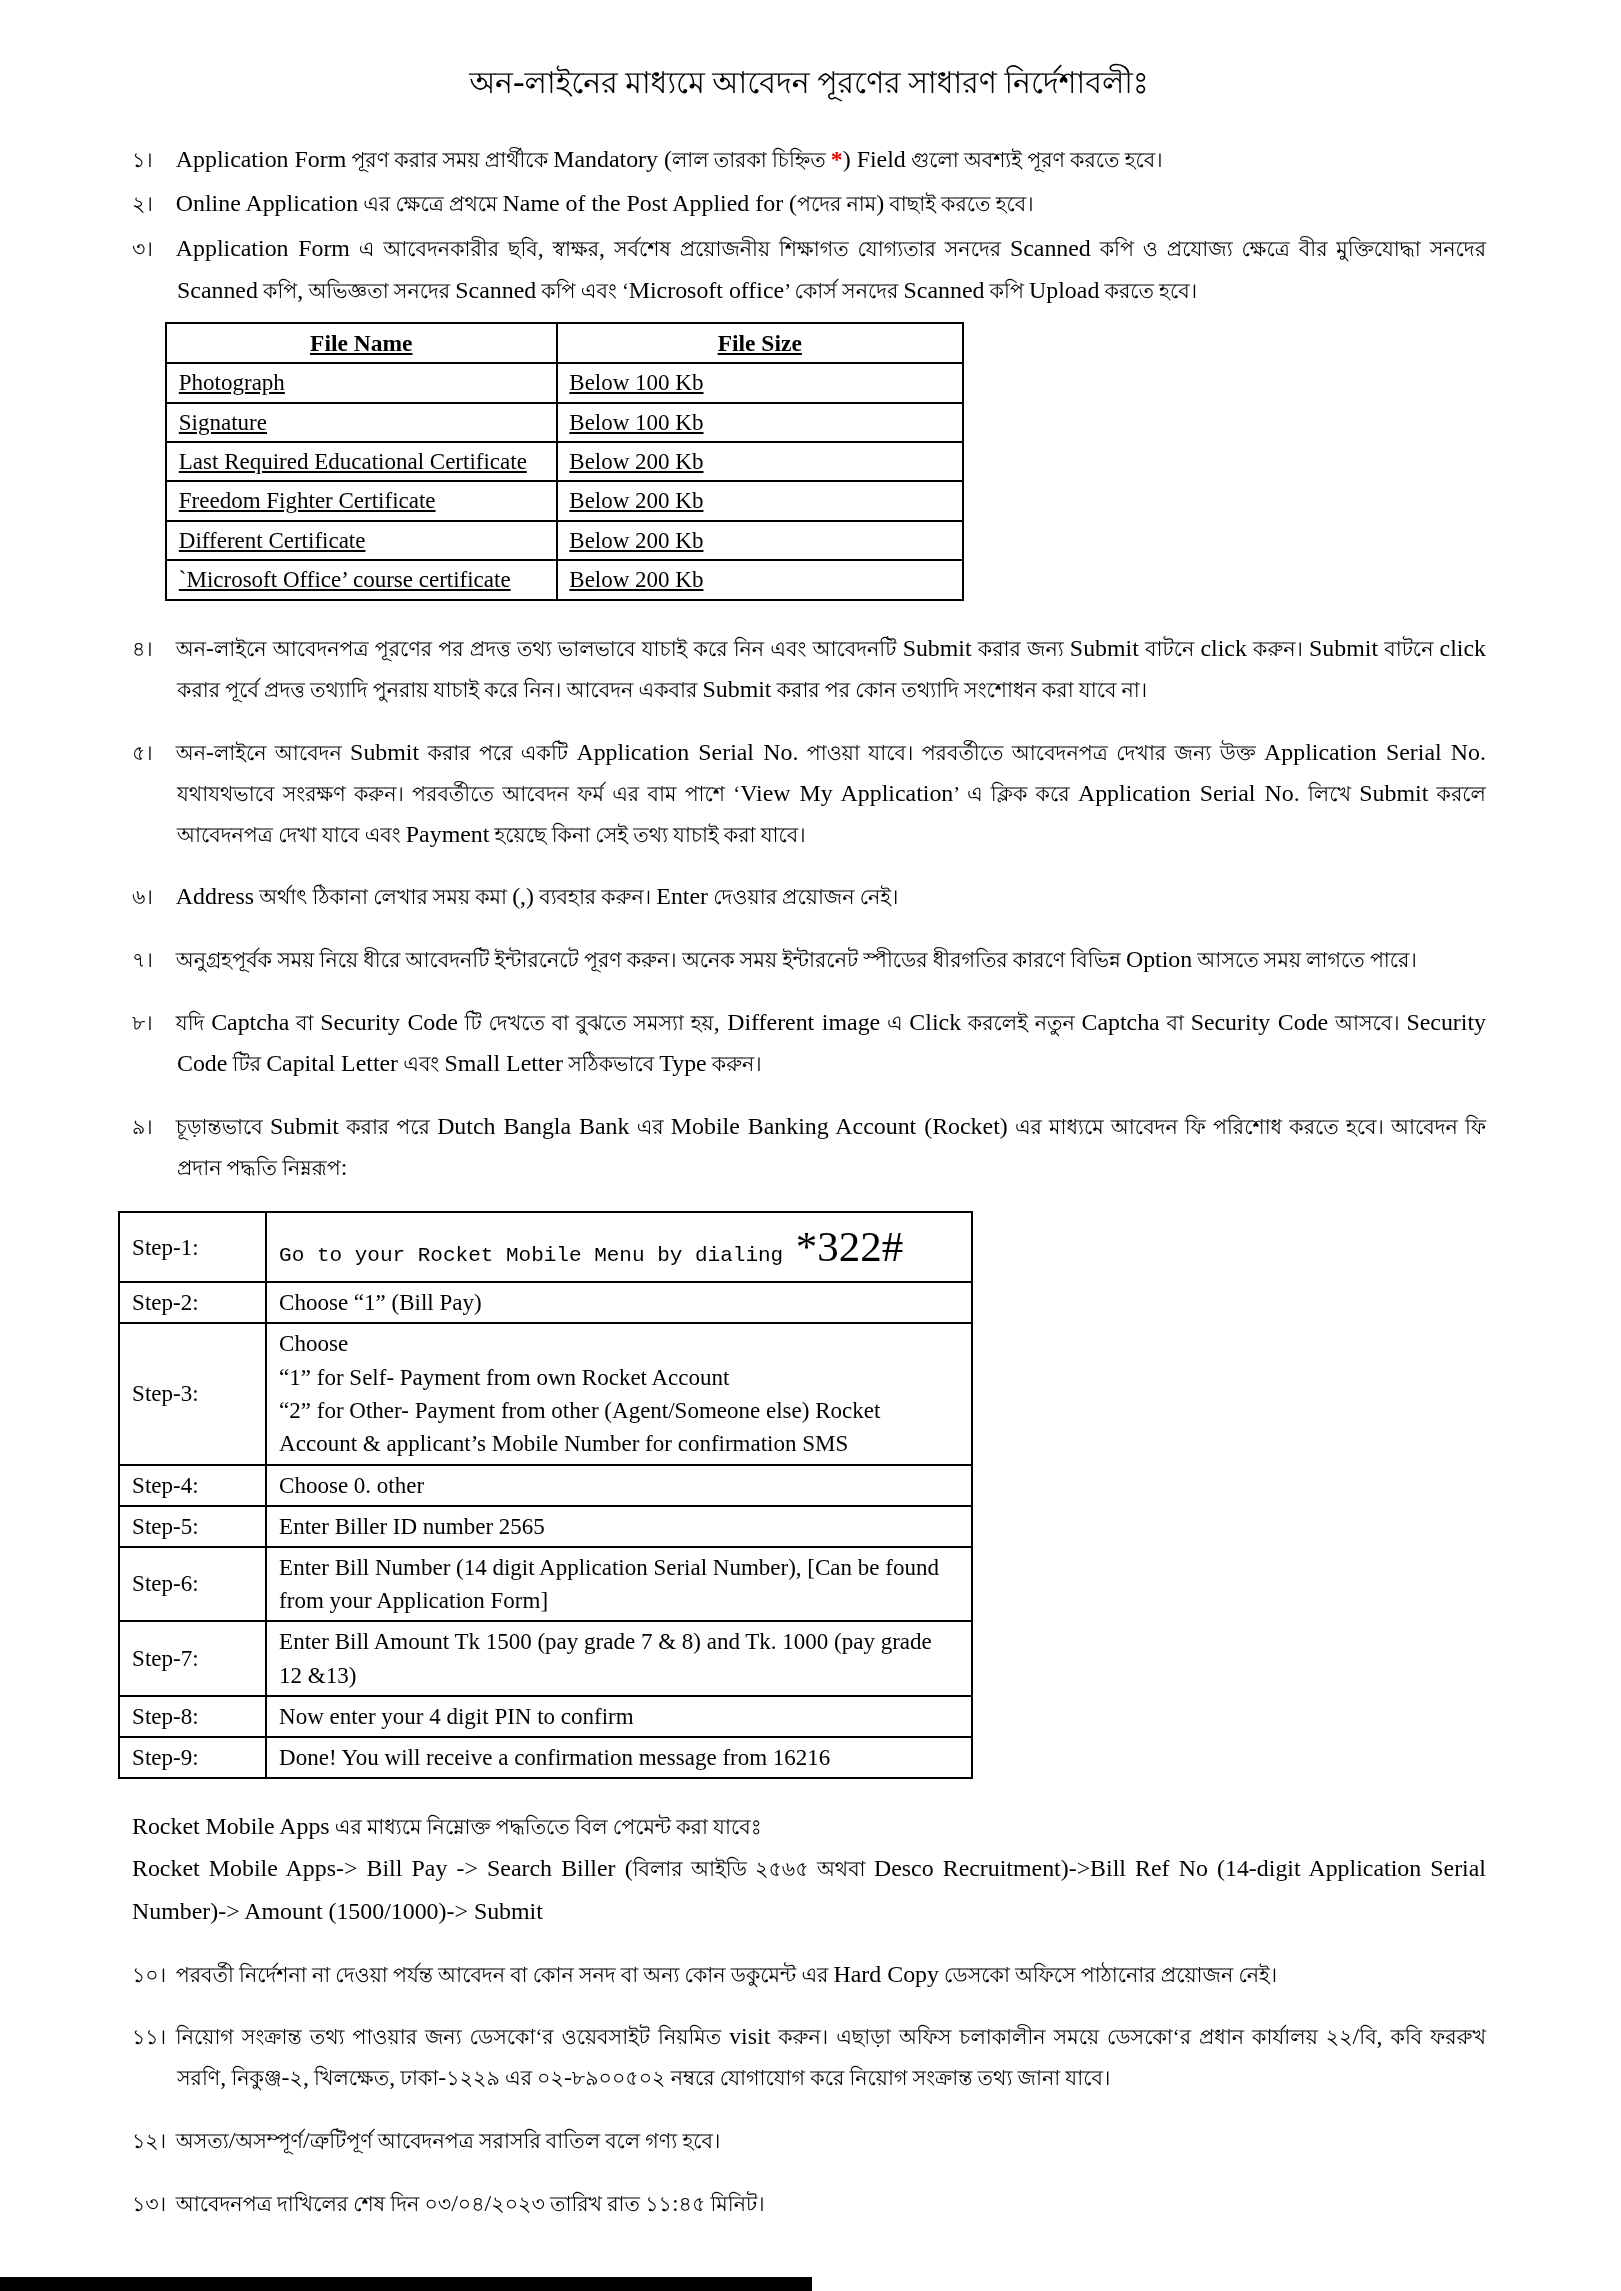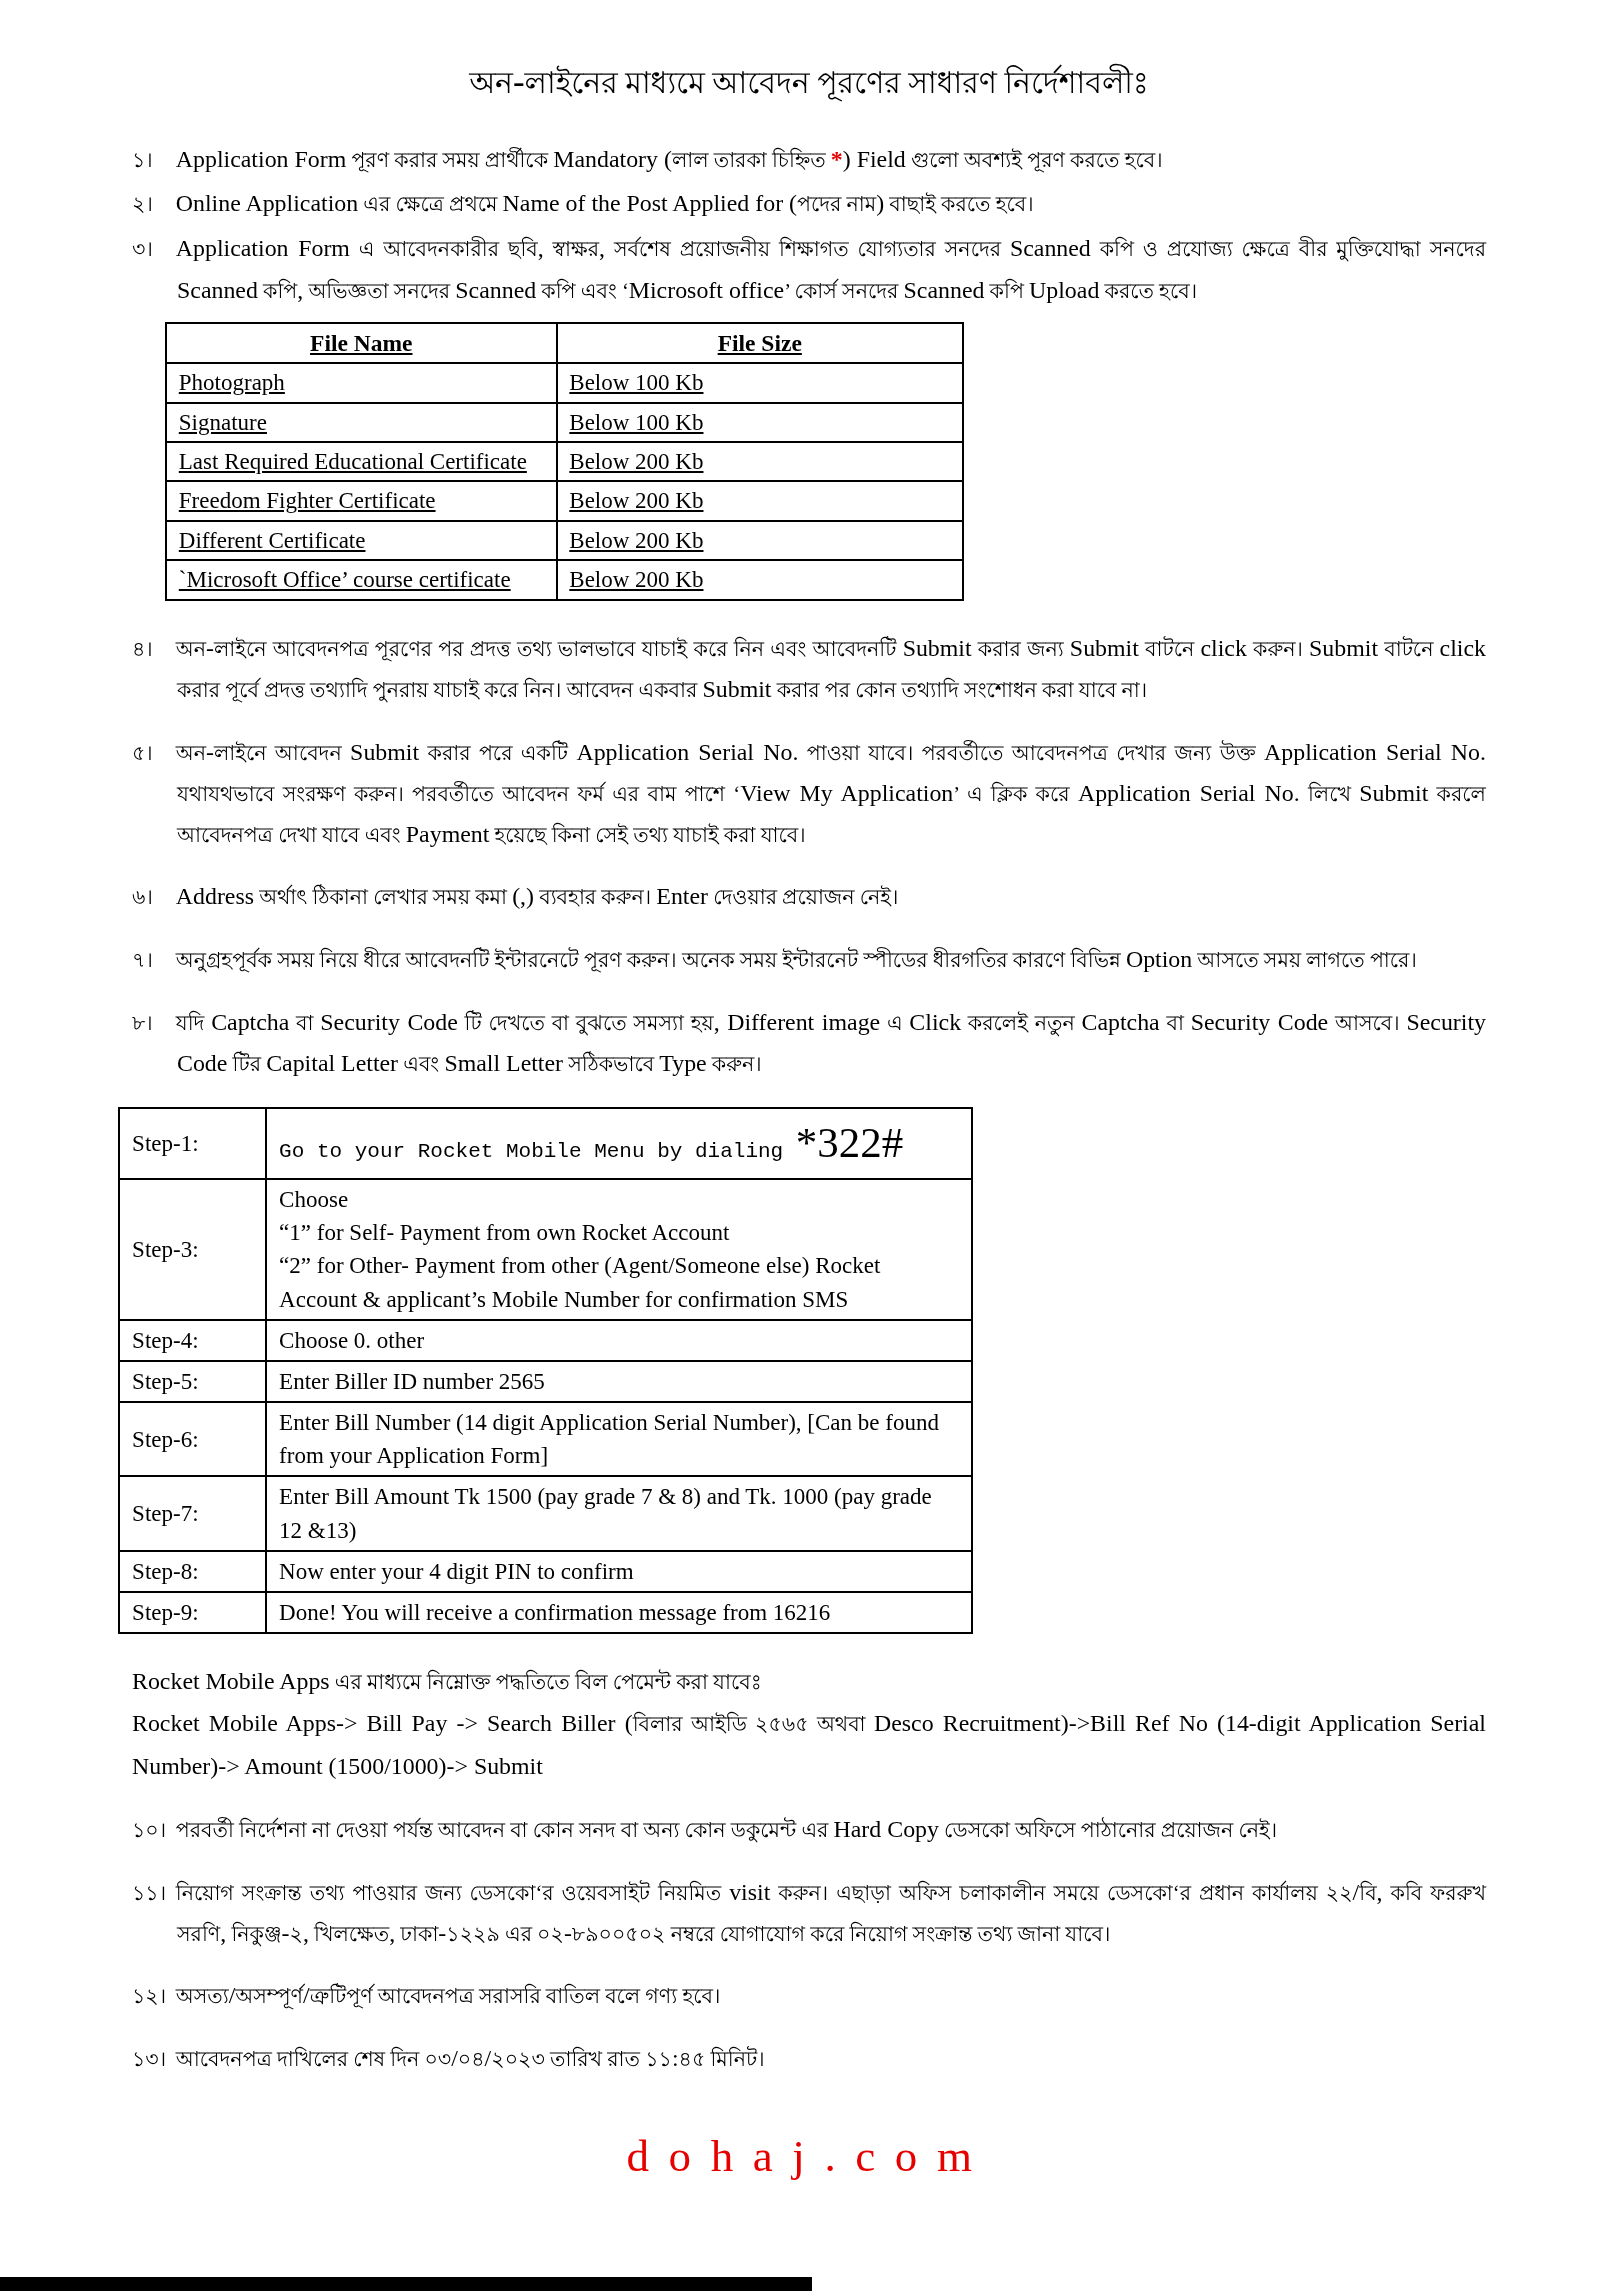--- a/index.html
+++ b/index.html
@@ -152,32 +152,37 @@
   <p class="item spaced"><span class="num">৪।</span><span class="mx">অন<span class="lat">-</span>লাইনে আবেদনপত্র পূরণের পর প্রদত্ত তথ্য ভালভাবে যাচাই করে নিন এবং আবেদনটি <span class="lat">Submit</span> করার জন্য <span class="lat">Submit</span> বাটনে <span class="lat">click</span> করুন। <span class="lat">Submit</span> বাটনে <span class="lat">click</span> করার পূর্বে প্রদত্ত তথ্যাদি পুনরায় যাচাই করে নিন। আবেদন একবার <span class="lat">Submit</span> করার পর কোন তথ্যাদি সংশোধন করা যাবে না।</span></p>
 
   <p class="item spaced"><span class="num">৫।</span><span class="mx">অন<span class="lat">-</span>লাইনে আবেদন <span class="lat">Submit</span> করার পরে একটি <span class="lat">Application Serial No.</span> পাওয়া যাবে। পরবর্তীতে আবেদনপত্র দেখার জন্য উক্ত <span class="lat">Application Serial No.</span> যথাযথভাবে সংরক্ষণ করুন। পরবর্তীতে আবেদন ফর্ম এর বাম পাশে ‘<span class="lat">View My Application</span>’ এ ক্লিক করে <span class="lat">Application Serial No.</span> লিখে <span class="lat">Submit</span> করলে আবেদনপত্র দেখা যাবে এবং <span class="lat">Payment</span> হয়েছে কিনা সেই তথ্য যাচাই করা যাবে।</span></p>
 
   <p class="item spaced"><span class="num">৬।</span><span class="mx"><span class="lat">Address</span> অর্থাৎ ঠিকানা লেখার সময় কমা <span class="lat">(,)</span> ব্যবহার করুন। <span class="lat">Enter</span> দেওয়ার প্রয়োজন নেই।</span></p>
 
   <p class="item spaced"><span class="num">৭।</span><span class="mx">অনুগ্রহপূর্বক সময় নিয়ে ধীরে আবেদনটি ইন্টারনেটে পূরণ করুন। অনেক সময় ইন্টারনেট স্পীডের ধীরগতির কারণে বিভিন্ন <span class="lat">Option</span> আসতে সময় লাগতে পারে।</span></p>
 
   <p class="item spaced"><span class="num">৮।</span><span class="mx">যদি <span class="lat">Captcha</span> বা <span class="lat">Security Code</span> টি দেখতে বা বুঝতে সমস্যা হয়<span class="lat">, Different image</span> এ <span class="lat">Click</span> করলেই নতুন <span class="lat">Captcha</span> বা <span class="lat">Security Code</span> আসবে। <span class="lat">Security Code</span> টির <span class="lat">Capital Letter</span> এবং <span class="lat">Small Letter</span> সঠিকভাবে <span class="lat">Type</span> করুন।</span></p>
 
+  <p class="item spaced"><span class="num">৯।</span><span class="mx">চূড়ান্তভাবে <span class="lat">Submit</span> করার পরে <span class="lat">Dutch Bangla Bank</span> এর <span class="lat">Mobile Banking Account (Rocket)</span> এর মাধ্যমে আবেদন ফি পরিশোধ করতে হবে। আবেদন ফি প্রদান পদ্ধতি নিম্নরূপ<span class="lat">:</span></span></p>
 
   <table class="steps-table">
     <colgroup>
         <col class="sc1">
         <col>
       </colgroup>
     <tbody>
         <tr>
       <td>Step-1:</td>
       <td><span class="step1-main">Go to your Rocket Mobile Menu by dialing </span><span class="step1-code">*322#</span></td>
     </tr>
     <tr>
+      <td>Step-2:</td>
+      <td>Choose “1” (Bill Pay)</td>
+    </tr>
+    <tr>
       <td>Step-3:</td>
       <td>
         <span class="step-line">Choose</span>
         <span class="step-line">“1” for Self- Payment from own Rocket Account</span>
         <span class="step-line">“2” for Other- Payment from other (Agent/Someone else) Rocket Account &amp; applicant’s Mobile Number for confirmation SMS</span>
       </td>
     </tr>
     <tr>
       <td>Step-4:</td>
       <td>Choose 0. other</td>

